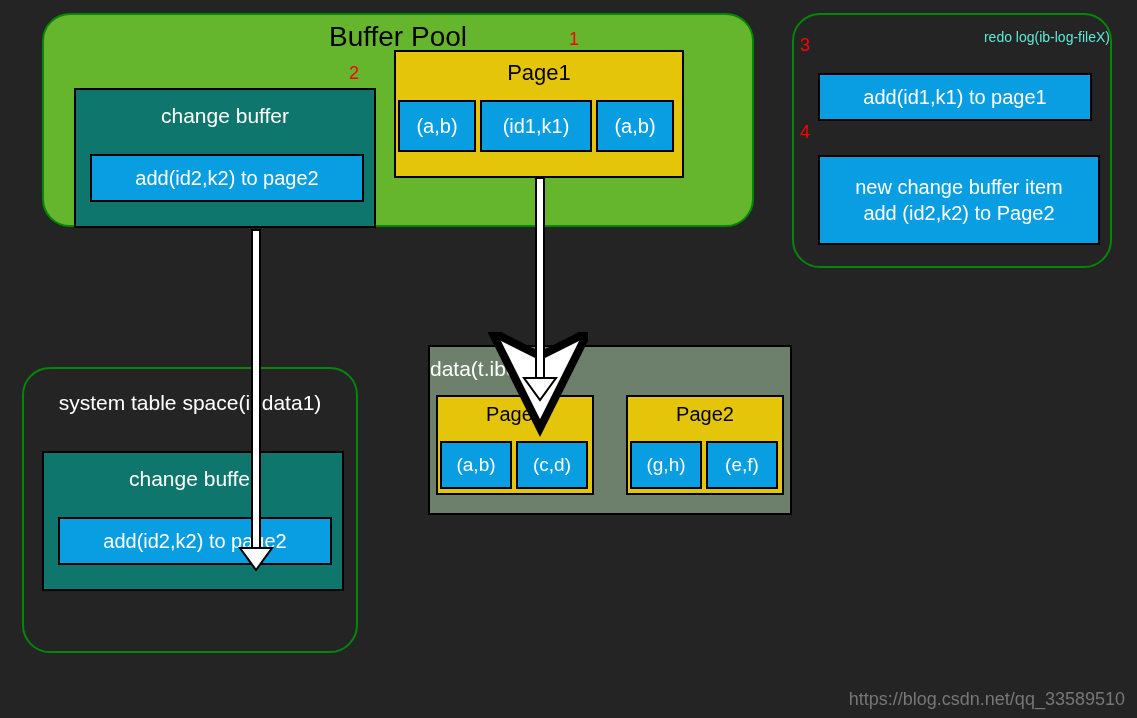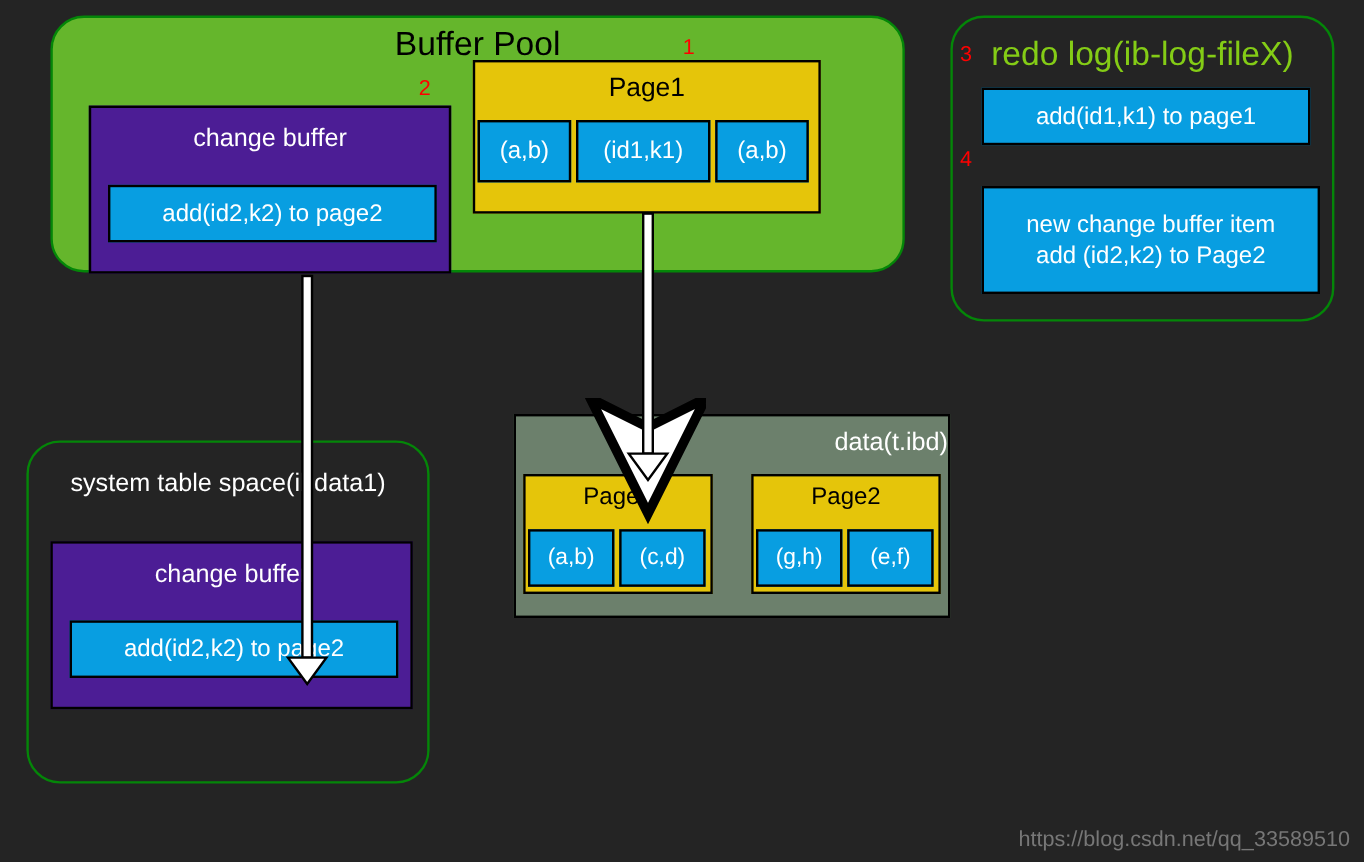--- a/index.html
+++ b/index.html
@@ -1,45 +1,45 @@
 <!DOCTYPE html>
 <html><head>
 <meta charset="utf-8">
 <style>
   *{box-sizing:border-box;margin:0;padding:0}
   body{background:#242424;width:1137px;height:718px;position:relative;font-family:Arial,Helvetica,sans-serif;color:#fff;font-size:20px;overflow:hidden}
   .box{position:absolute}
   .buffer-pool{left:42px;top:13px;width:712px;height:214px;background:#65b62c;border:2px solid #048608;border-radius:28px}
   .buffer-pool-title{position:absolute;left:0;right:0;top:6px;text-align:center;color:#000;font-size:28px}
-  .change-buffer{position:absolute;background:#4c1d95;border:2px solid #000}
+  .change-buffer{position:absolute;background:#0f766e;border:2px solid #000}
   .cb1{left:30px;top:73px;width:302px;height:140px}
   .cb-title{text-align:center;color:#fff;font-size:21px;margin-top:14px}
   .blue-pill{position:absolute;background:#089ee1;border:2px solid #000;color:#fff;text-align:left;font-size:20px;display:flex;align-items:center;justify-content:center}
   .cb1-pill{left:14px;top:64px;width:274px;height:48px}
   .page1-wrap{position:absolute;left:350px;top:35px;width:290px;height:128px;background:#e5c50a;border:2px solid #000}
   .page1-title{text-align:center;color:#000;font-size:22px;margin-top:8px}
   .page1-cells{position:absolute;left:2px;top:48px;display:flex;gap:4px}
   .cell{background:#089ee1;border:2px solid #000;color:#fff;text-align:center;font-size:20px;display:flex;align-items:center;justify-content:center;height:52px}
   .cell.sm{width:78px}
   .cell.md{width:112px}
   .mark{position:absolute;color:#f00;font-size:18px}
   .m1{left:525px;top:14px}
   .m2{left:305px;top:48px}
   .redo{left:792px;top:13px;width:320px;height:255px;border:2px solid #048608;border-radius:28px;background:transparent}
-  .redo-title{text-align:center;margin-top:14px;font-size:28px;color:#84cc16}
+  .redo-title{text-align:right;margin-top:14px;font-size:14px;color:#5eead4}
   .redo-pill1{left:24px;top:58px;width:274px;height:48px}
   .redo-block2{left:24px;top:140px;width:282px;height:90px;line-height:1.3;padding:6px 4px;flex-direction:column}
   .m3{left:800px;top:35px}
   .m4{left:800px;top:122px}
   .sysspace{left:22px;top:367px;width:336px;height:286px;border:2px solid #048608;border-radius:28px;background:transparent}
   .sys-title{text-align:center;margin-top:22px;font-size:21px;color:#fff}
   .cb2{left:18px;top:82px;width:302px;height:140px}
   .cb2-pill{left:14px;top:64px;width:274px;height:48px}
   .data-box{left:428px;top:345px;width:364px;height:170px;background:#6c806c;border:2px solid #000}
-  .data-title{text-align:right;margin-top:10px;font-size:21px;color:#fff}
+  .data-title{text-align:left;margin-top:10px;font-size:21px;color:#fff}
   .page-block{position:absolute;top:48px;width:158px;height:100px;background:#e5c50a;border:2px solid #000}
   .pb1{left:6px}
   .pb2{right:6px}
   .pb-title{text-align:center;color:#000;font-size:20px;margin-top:6px}
   .pb-cells{position:absolute;left:2px;top:44px;display:flex;gap:4px}
   .pbc{background:#089ee1;border:2px solid #000;color:#fff;font-size:19px;display:flex;align-items:center;justify-content:center;width:72px;height:48px}
   .watermark{position:absolute;right:12px;bottom:8px;color:#777;font-size:18px}
   svg.arrows{position:absolute;left:0;top:0;width:1137px;height:718px;pointer-events:none}
 </style>
 </head>

